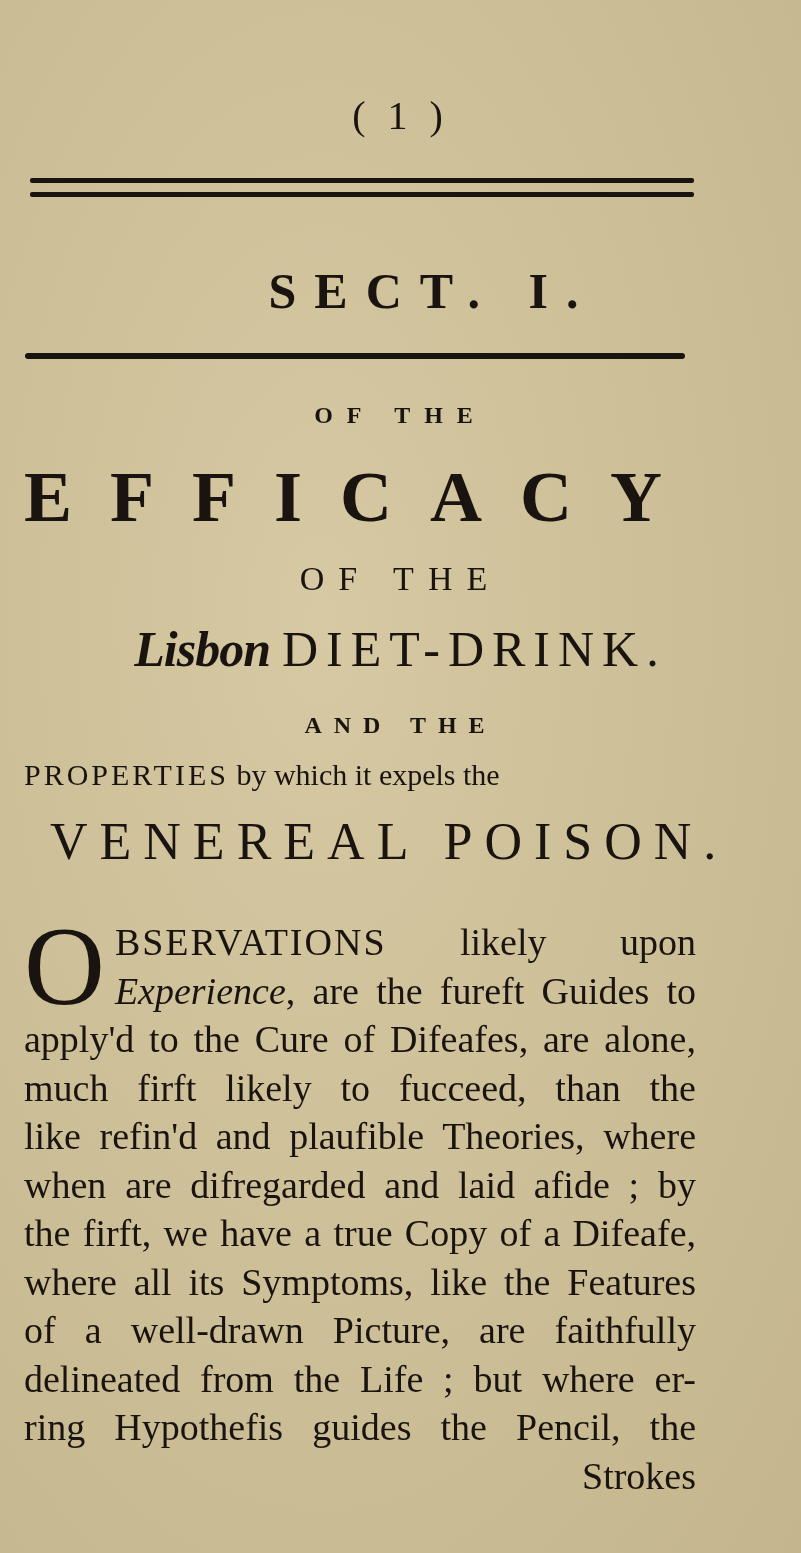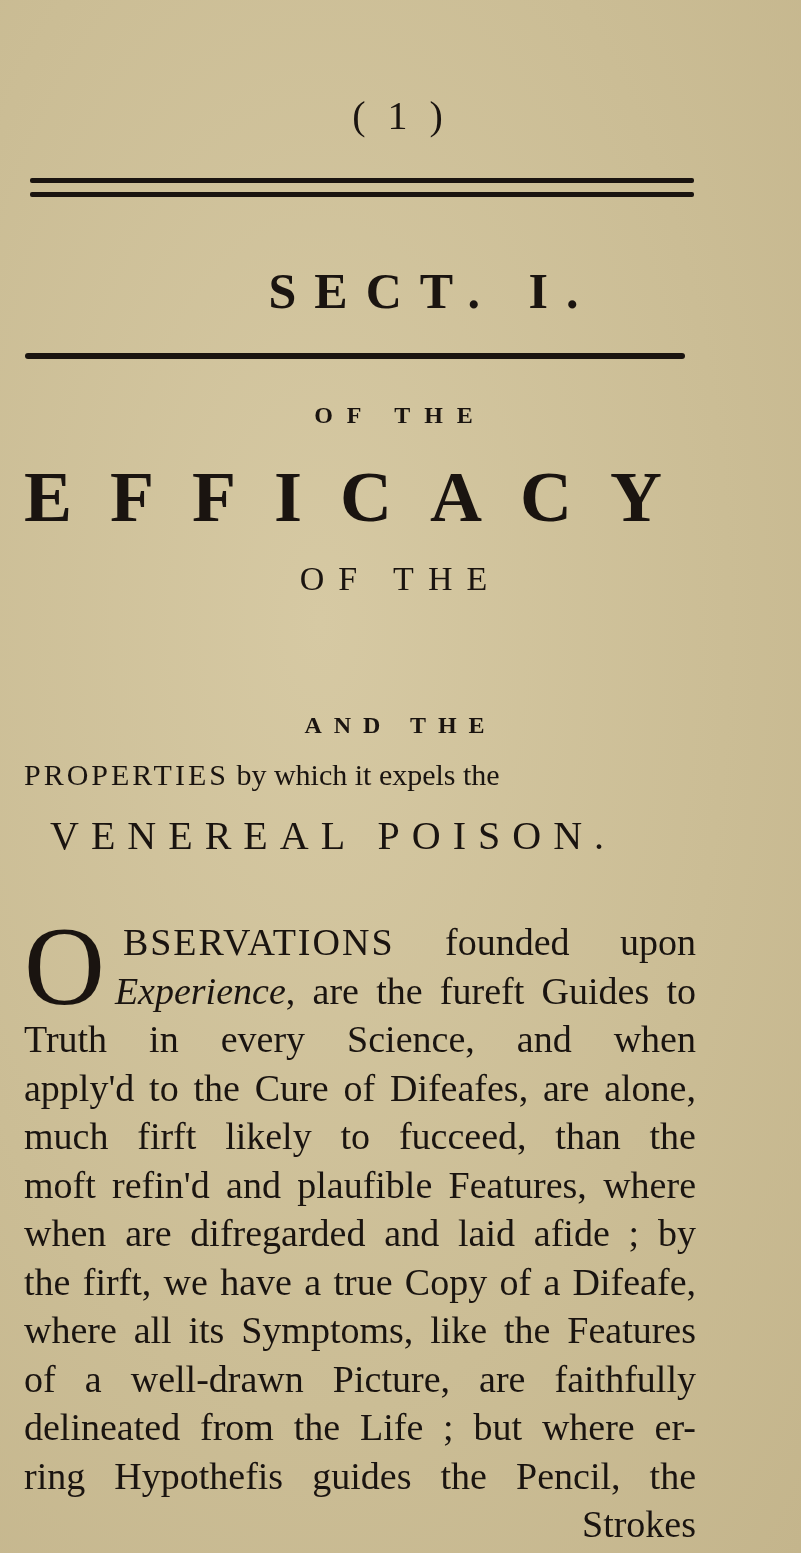--- a/index.html
+++ b/index.html
@@ -21,25 +21,25 @@
   .rule-single { position:absolute; left:25px; top:353px; width:660px; height:6px; background:#1a1410; border-radius:3px; }
   .ofthe1 { top:402px; font-size:24px; font-weight:bold; letter-spacing:14px; }
   .efficacy { top:456px; font-size:72px; font-weight:bold; letter-spacing:38px; padding-left:24px; box-sizing:border-box; left:0; text-align:left; }
   .ofthe2 { top:560px; font-size:34px; letter-spacing:14px; }
   .lisbon { top:620px; font-size:50px; }
   .lisbon .it { font-style:italic; font-weight:bold; letter-spacing:-1px; margin-right:12px; }
   .lisbon .caps { letter-spacing:8px; }
   .andthe { top:712px; font-size:24px; font-weight:bold; letter-spacing:12px; }
   .props { top:758px; font-size:30px; left:24px; text-align:left; width:700px; }
   .props .caps { letter-spacing:3px; }
-  .venereal { top:812px; font-size:40px; left:50px; text-align:left; width:700px; letter-spacing:12px; }
+  .venereal { top:812px; font-size:52px; left:50px; text-align:left; width:700px; letter-spacing:12px; }
   .body-text { position:absolute; left:24px; top:918px; width:672px; font-size:38px; line-height:48.5px; }
   .dropcap { float:left; font-size:112px; line-height:88px; margin:4px 10px 0 0; font-weight:normal; }
   .line { display:block; text-align:justify; text-align-last:justify; white-space:nowrap; }
-  .line.first .caps { letter-spacing:2px;margin-left:8px; }
+  .line.first .caps { letter-spacing:2px; }
   .catch { display:block; text-align:right; }
   .it { font-style:italic; }
 </style>
 </head>
 <body>
 
 <div class="page">
 
   <div class="center pagenum">( 1 )</div>
 
@@ -49,37 +49,39 @@
   </div>
 
   <div class="center sect">SECT. I.</div>
 
   <div class="rule-single"></div>
 
   <div class="center ofthe1">OF THE</div>
   <div class="center efficacy">EFFICACY</div>
   <div class="center ofthe2">OF THE</div>
 
+  <div class="center lisbon">
+    <span class="it">Lisbon</span><span class="caps">DIET-DRINK.</span>
+  </div>
 
   <div class="center andthe">AND THE</div>
 
   <div class="center props">
     <span class="caps">PROPERTIES</span><span> by which it expels the</span>
   </div>
 
   <div class="center venereal">VENEREAL POISON.</div>
 
   <div class="body-text">
     <span class="dropcap">O</span>
-    <span class="line first"><span class="caps">BSERVATIONS</span><span> founded upon</span></span>
+    <span class="line first"><span class="caps">BSERVATIONS</span><span> likely upon</span></span>
     <span class="line"><span class="it">Experience</span><span>, are the fureft Guides to</span></span>
-    <span class="line">Truth in every Science, and when</span>
     <span class="line" style="clear:both">apply'd to the Cure of Difeafes, are alone,</span>
     <span class="line">much firft likely to fucceed, than the</span>
-    <span class="line">moft refin'd and plaufible Features, where</span>
+    <span class="line">like refin'd and plaufible Theories, where</span>
     <span class="line">when are difregarded and laid afide ; by</span>
     <span class="line">the firft, we have a true Copy of a Difeafe,</span>
     <span class="line">where all its Symptoms, like the Features</span>
     <span class="line">of a well-drawn Picture, are faithfully</span>
     <span class="line">delineated from the Life ; but where er-</span>
     <span class="line">ring Hypothefis guides the Pencil, the</span>
     <span class="catch">Strokes</span>
   </div>
 
 </div>

